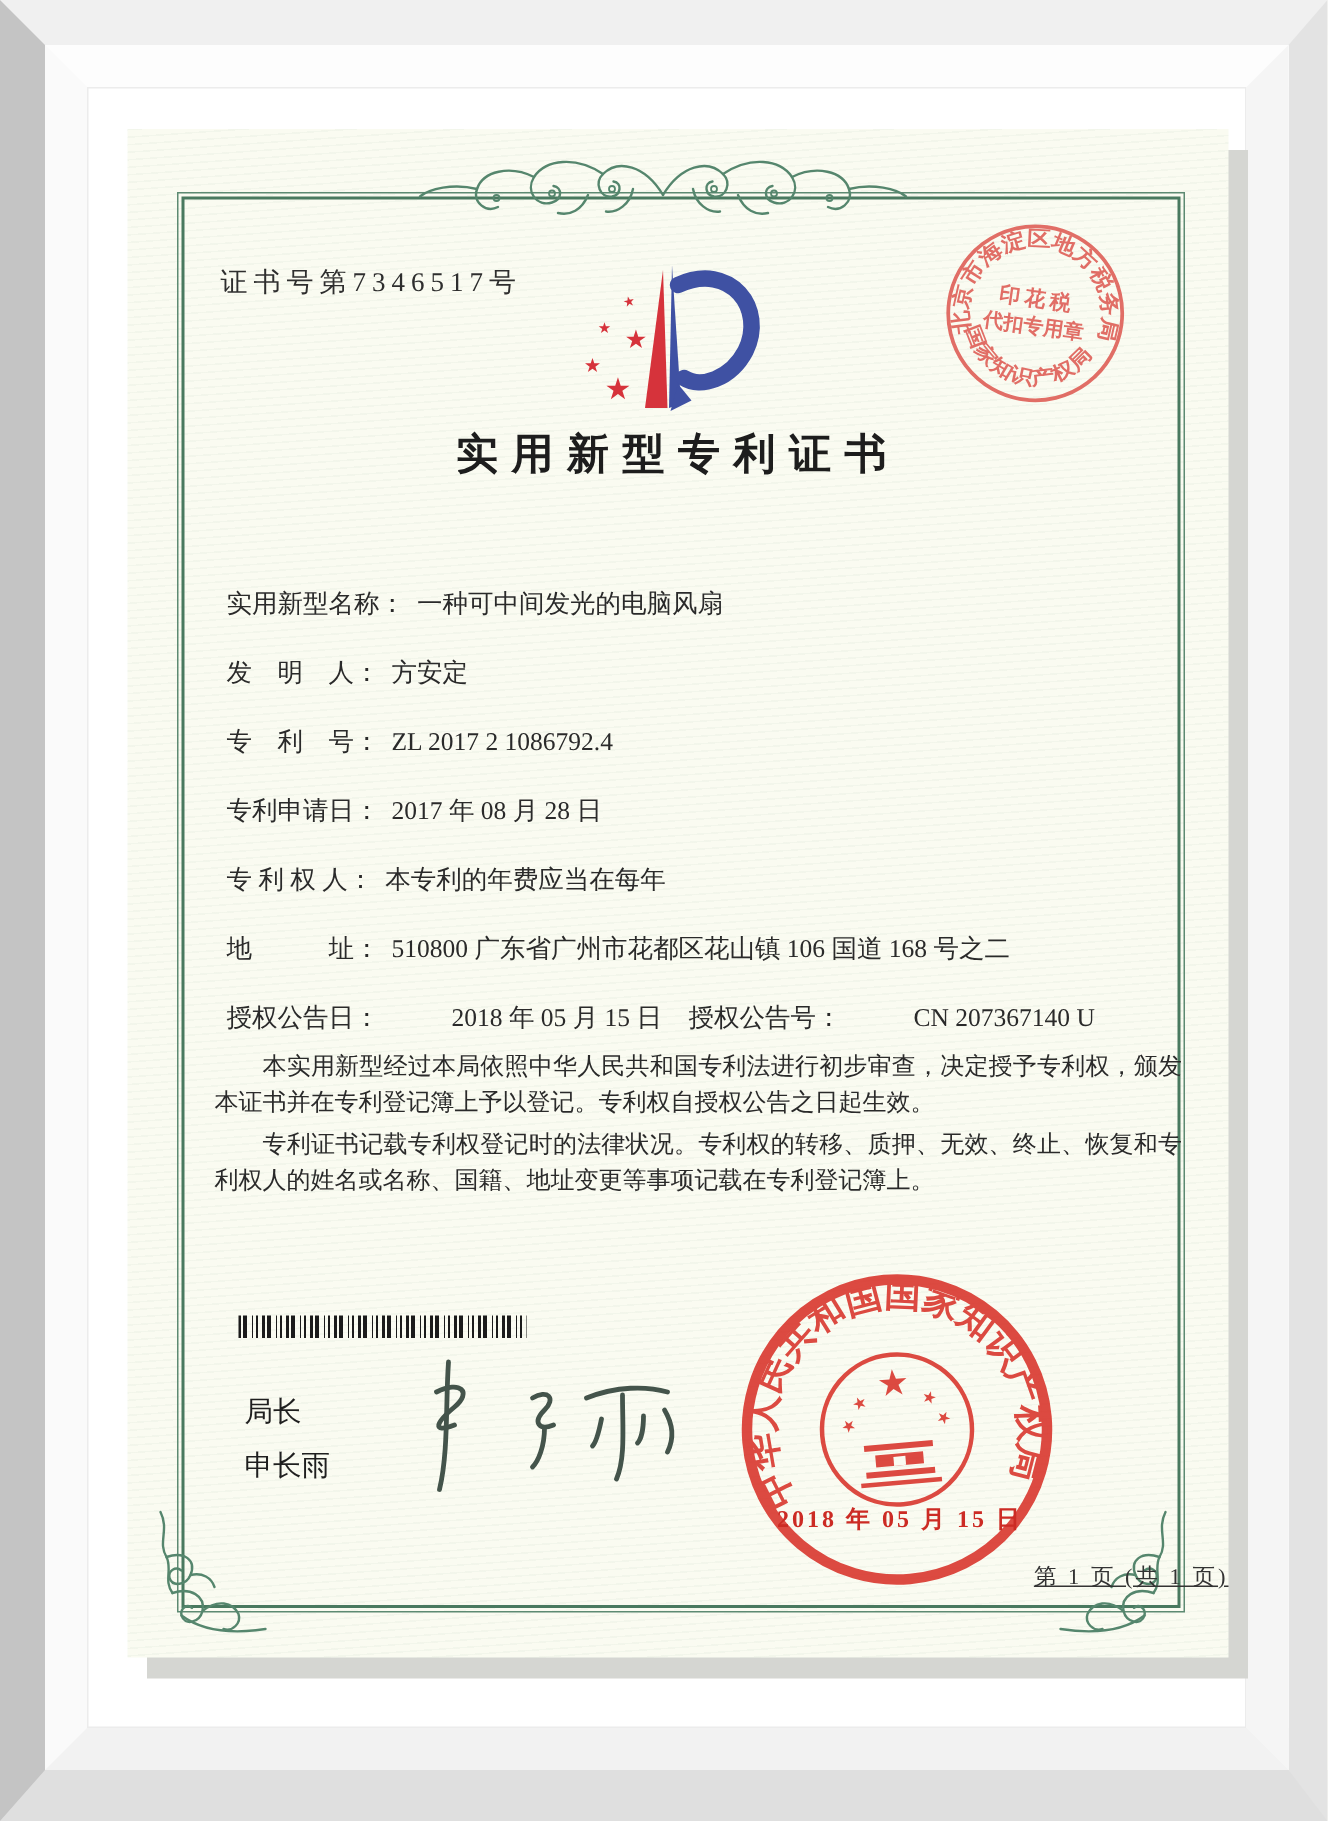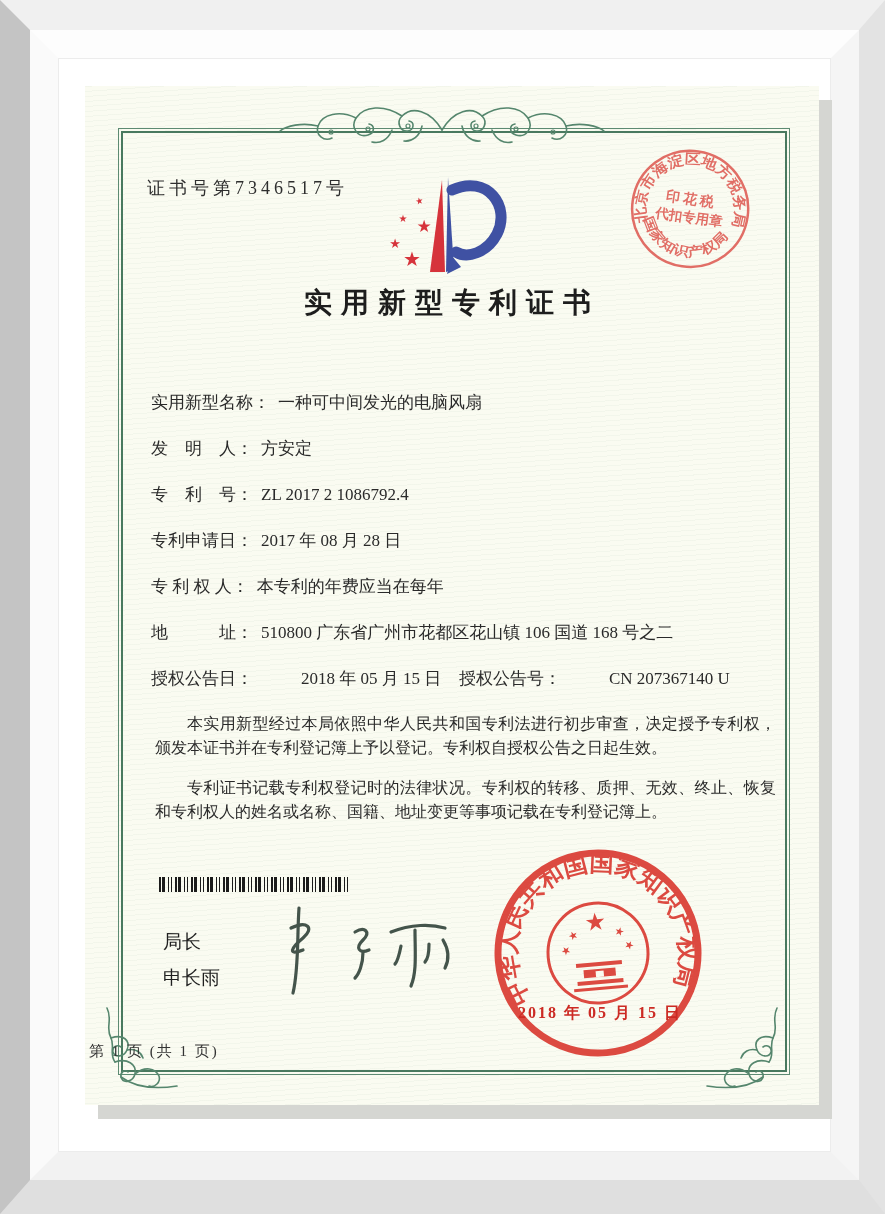--- a/index.html
+++ b/index.html
@@ -53,42 +53,42 @@
   .field-row{display:flex;line-height:27px;margin-bottom:19px;}
   .field-label{white-space:pre;}
   .field-value{margin-left:8px;white-space:pre-wrap;}
   .field-row.split{position:relative;display:block;}
   .split .pair{display:inline-flex;gap:40px;}
   .split .pair.right{position:absolute;left:308px;top:0;text-align:right;}
   .body-text{
     position:absolute;left:54px;right:27px;top:610px;
     font-size:16px;line-height:24px;text-align:justify;color:#2a2a2a;
   }
-  .body-text p{margin:16px;text-indent:2em;}
+  .body-text p{margin:4px;text-indent:2em;}
   .barcode{
     position:absolute;left:74px;top:791px;width:192px;height:15px;
     background:repeating-linear-gradient(90deg,
       #1b1b1b 0 2px,transparent 2px 3px,
       #1b1b1b 3px 6px,transparent 6px 9px,
       #1b1b1b 9px 10px,transparent 10px 12px,
       #1b1b1b 12px 13px,transparent 13px 16px);
   }
   .officer{position:absolute;left:78px;top:838px;font-size:19px;line-height:36px;color:#1f1f1f;
     font-family:"Liberation Sans","DejaVu Sans",sans-serif;}
   .signature{position:absolute;left:178px;top:812px;width:205px;height:105px;}
   .signature path{fill:none;stroke:#44544b;stroke-width:3.2;stroke-linecap:round;stroke-linejoin:round;}
   .seal{position:absolute;left:398px;top:752px;width:230px;height:230px;opacity:.9;transform:rotate(-5deg);}
   .seal-date{
     position:absolute;left:400px;top:917px;width:230px;text-align:center;
     color:#cc2b24;font-size:16px;letter-spacing:2px;font-weight:bold;
   }
   .tax-stamp{position:absolute;left:538px;top:56px;width:136px;height:136px;opacity:.85;transform:rotate(8deg);}
   .page-footer{
-    position:absolute;left:4px;right:0;top:956px;text-align:left;
-    font-size:15px;letter-spacing:2px;color:#333;
+    position:absolute;left:16px;right:0;top:956px;text-align:right;
+    font-size:15px;letter-spacing:2px;color:#333;text-decoration:underline;
   }
 </style>
 </head>
 <body>
 
 <div class="photo">
   <div class="frame-outer"></div>
   <div class="frame-inner"></div>
 
   <div class="paper">

